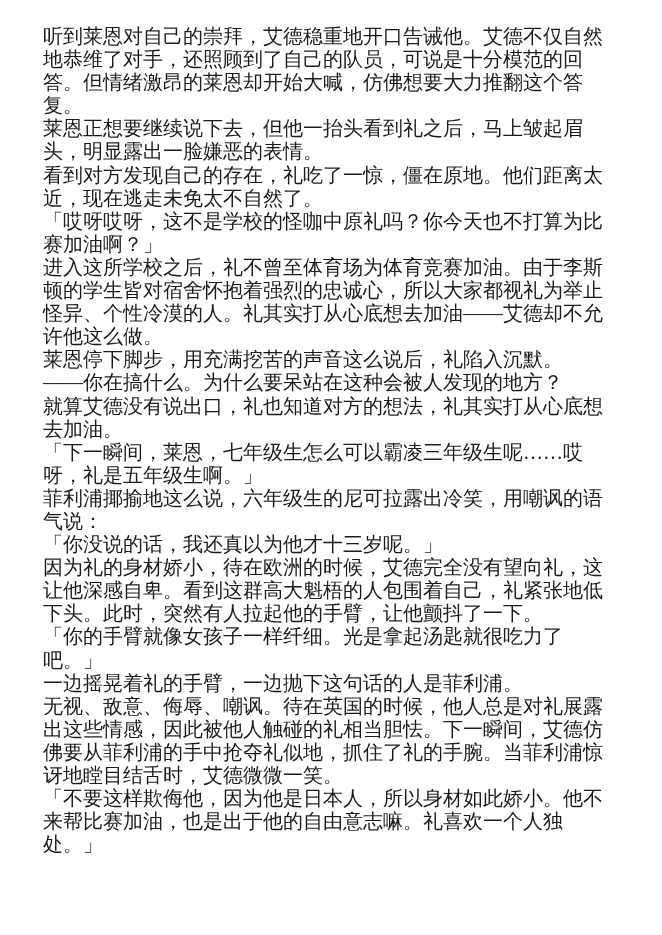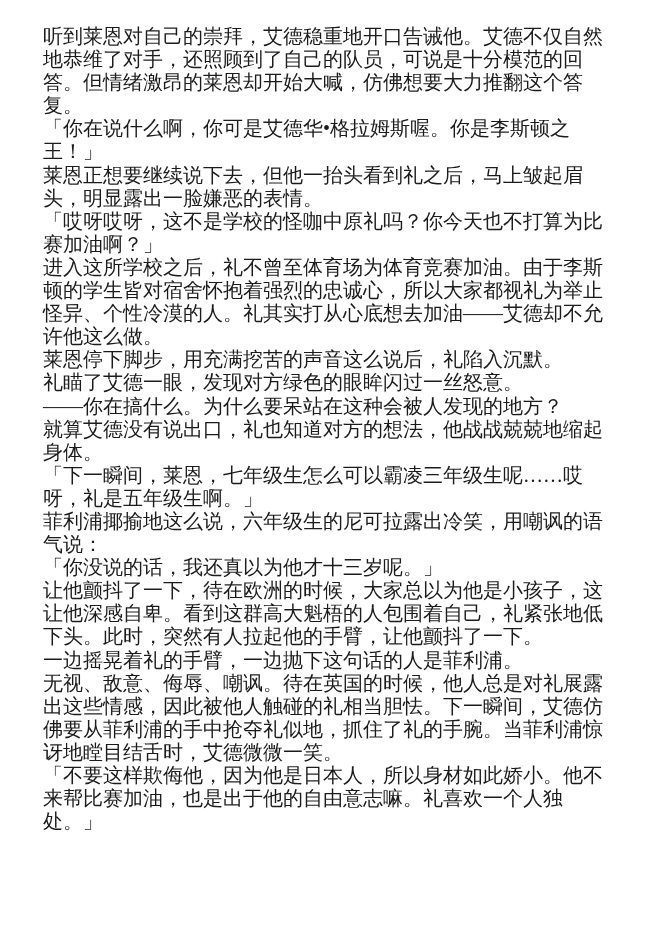--- a/index.html
+++ b/index.html
@@ -28,29 +28,29 @@
     text-align: left;
     line-break: strict;
   }
 </style>
 </head>
 <body>
 
 <main class="page">
   <div class="text-block">
     <p class="para">听到莱恩对自己的崇拜，艾德稳重地开口告诫他。艾德不仅自然地恭维了对手，还照顾到了自己的队员，可说是十分模范的回答。但情绪激昂的莱恩却开始大喊，仿佛想要大力推翻这个答复。</p>
-    <p class="para">「你在说什么啊，你可是艾德华•格拉姆斯喔。你是李斯顿之王！」</p>
     <p class="para">莱恩正想要继续说下去，但他一抬头看到礼之后，马上皱起眉头，明显露出一脸嫌恶的表情。</p>
+    <p class="para">看到对方发现自己的存在，礼吃了一惊，僵在原地。他们距离太近，现在逃走未免太不自然了。</p>
     <p class="para">「哎呀哎呀，这不是学校的怪咖中原礼吗？你今天也不打算为比赛加油啊？」</p>
     <p class="para">进入这所学校之后，礼不曾至体育场为体育竞赛加油。由于李斯顿的学生皆对宿舍怀抱着强烈的忠诚心，所以大家都视礼为举止怪异、个性冷漠的人。礼其实打从心底想去加油——艾德却不允许他这么做。</p>
     <p class="para">莱恩停下脚步，用充满挖苦的声音这么说后，礼陷入沉默。</p>
-    <p class="para">礼瞄了艾德一眼，发现对方绿色的眼眸闪过一丝怒意。</p>
     <p class="para">——你在搞什么。为什么要呆站在这种会被人发现的地方？</p>
-    <p class="para">就算艾德没有说出口，礼也知道对方的想法，他战战兢兢地缩起身体。</p>
+    <p class="para">就算艾德没有说出口，礼也知道对方的想法，礼其实打从心底想去加油。</p>
     <p class="para">「下一瞬间，莱恩，七年级生怎么可以霸凌三年级生呢……哎呀，礼是五年级生啊。」</p>
     <p class="para">菲利浦揶揄地这么说，六年级生的尼可拉露出冷笑，用嘲讽的语气说：</p>
     <p class="para">「你没说的话，我还真以为他才十三岁呢。」</p>
-    <p class="para">让他颤抖了一下，待在欧洲的时候，大家总以为他是小孩子，这让他深感自卑。看到这群高大魁梧的人包围着自己，礼紧张地低下头。此时，突然有人拉起他的手臂，让他颤抖了一下。</p>
+    <p class="para">因为礼的身材娇小，待在欧洲的时候，艾德完全没有望向礼，这让他深感自卑。看到这群高大魁梧的人包围着自己，礼紧张地低下头。此时，突然有人拉起他的手臂，让他颤抖了一下。</p>
+    <p class="para">「你的手臂就像女孩子一样纤细。光是拿起汤匙就很吃力了吧。」</p>
     <p class="para">一边摇晃着礼的手臂，一边抛下这句话的人是菲利浦。</p>
     <p class="para">无视、敌意、侮辱、嘲讽。待在英国的时候，他人总是对礼展露出这些情感，因此被他人触碰的礼相当胆怯。下一瞬间，艾德仿佛要从菲利浦的手中抢夺礼似地，抓住了礼的手腕。当菲利浦惊讶地瞠目结舌时，艾德微微一笑。</p>
     <p class="para">「不要这样欺侮他，因为他是日本人，所以身材如此娇小。他不来帮比赛加油，也是出于他的自由意志嘛。礼喜欢一个人独处。」</p>
   </div>
 </main>
 
 </body></html>

